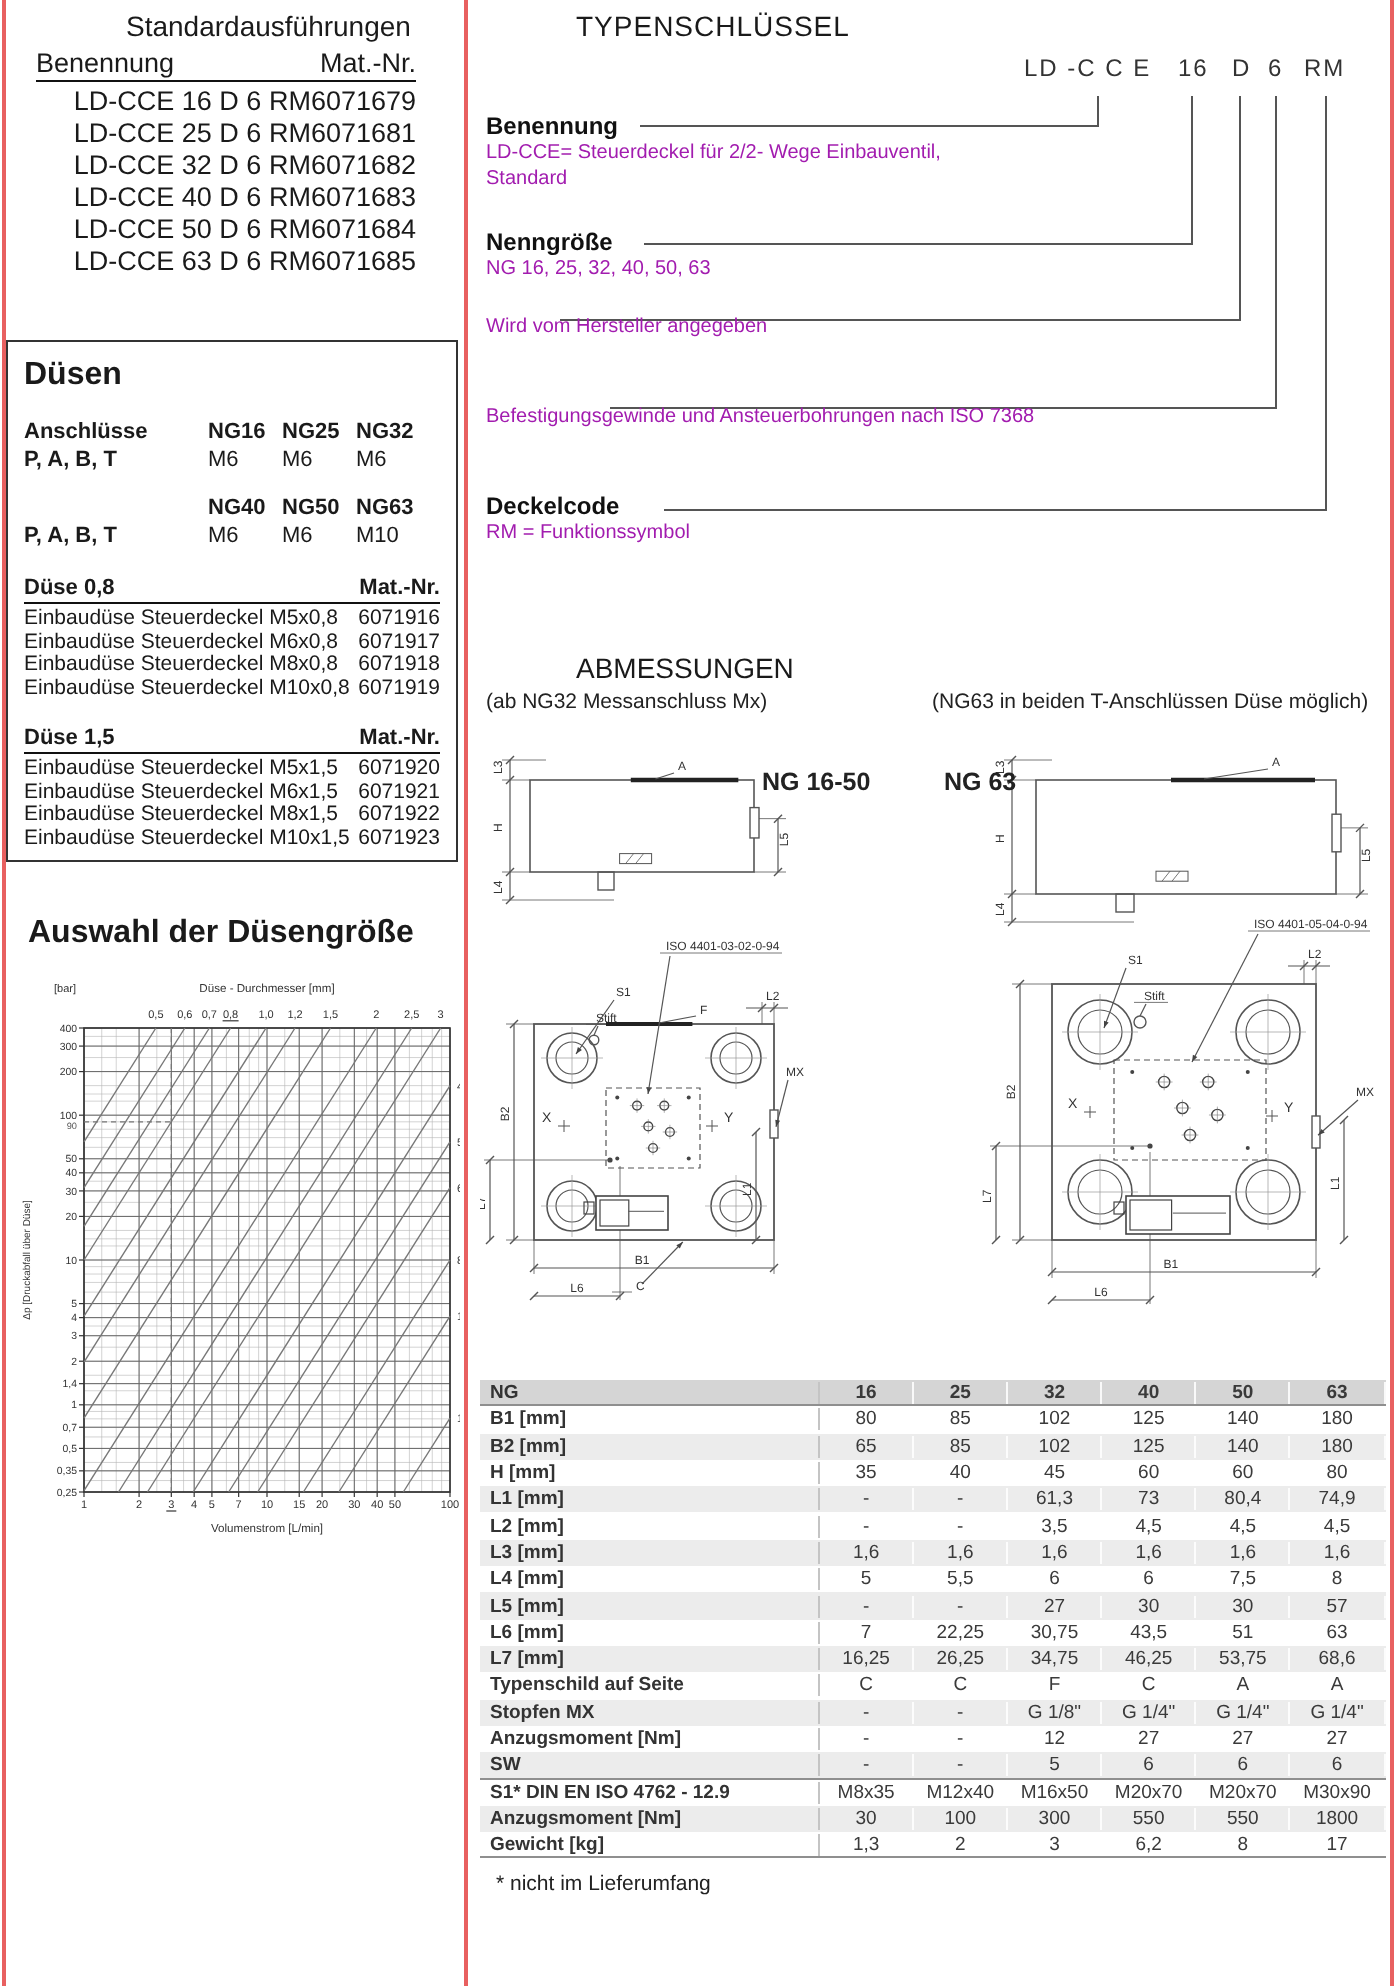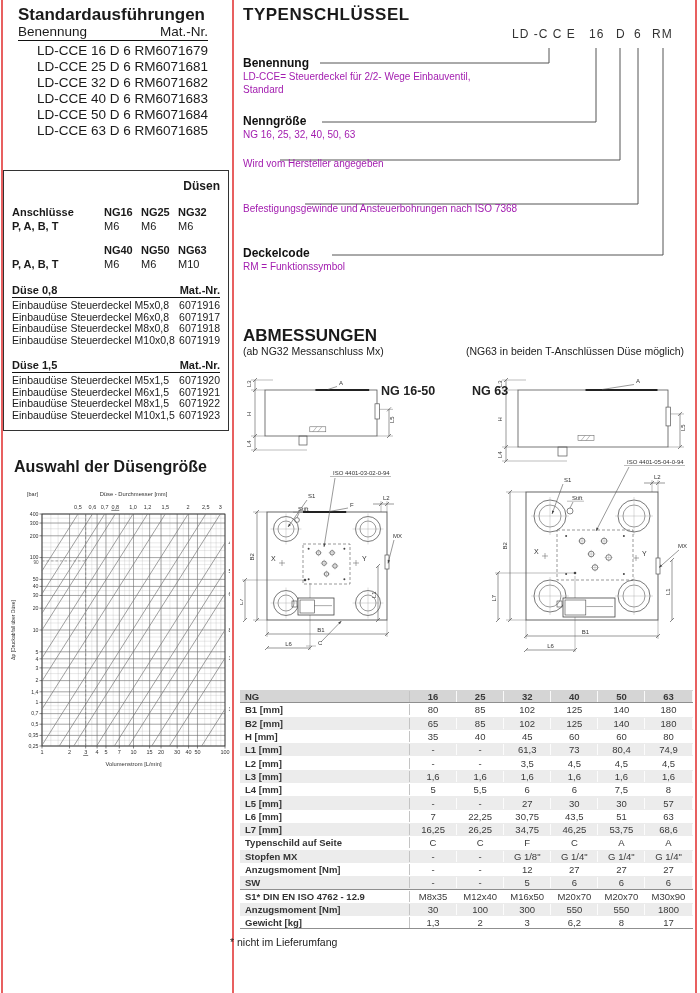--- a/index.html
+++ b/index.html
@@ -1,29 +1,29 @@
 <!DOCTYPE html>
 <html><head>
 <meta charset="utf-8">
 <style>
   html,body{margin:0;padding:0;background:#fff;}
   .page{position:relative;width:700px;height:993px;background:#fff;overflow:hidden;
         font-family:"Liberation Sans",sans-serif;color:#1a1a1a;}
   .abs{position:absolute;}
   .vrule{position:absolute;top:0;bottom:0;width:2px;background:#e86060;}
   
-  .h-big{font-size:17px;font-weight:bold;}
+  .h-big{font-size:14px;font-weight:normal;margin-left:45px;}
   .h-chart{font-size:16px;font-weight:bold;}
   #std-table{width:190px;font-size:13.5px;}
   .std-hrow{display:flex;justify-content:space-between;border-bottom:1.5px solid #111;
             padding-bottom:1px;margin-bottom:2px;}
   .std-row{display:flex;justify-content:flex-end;line-height:16px;white-space:nowrap;}
   #duesen-box{left:3px;top:170px;width:226px;height:261px;border:1px solid #333;
               padding:8px 8px 0 8px;box-sizing:border-box;font-size:11px;}
-  .db-title{font-size:12px;font-weight:bold;margin-bottom:12px;text-align:right;}
+  .db-title{font-size:16px;font-weight:bold;margin-bottom:12px;}
   .g-row{display:flex;line-height:14px;white-space:nowrap;}
   .g-col1{width:92px;font-weight:bold;}
   .g-size{display:inline-block;width:37px;}
   .g-bold{font-weight:bold;}
   .db-gap{height:10px;}
   .sec{margin-top:13px;}
   .sec-head{display:flex;justify-content:space-between;font-weight:bold;
             border-bottom:1px solid #111;padding-bottom:1px;margin-bottom:2px;}
   .sec-row{display:flex;justify-content:space-between;font-size:10.5px;line-height:11.5px;white-space:nowrap;}
   
@@ -840,19 +840,19 @@
       <div class="dt-row last">
         <span class="dt-label">Gewicht [kg]</span>
         <span class="dt-cell">1,3</span>
         <span class="dt-cell">2</span>
         <span class="dt-cell">3</span>
         <span class="dt-cell">6,2</span>
         <span class="dt-cell">8</span>
         <span class="dt-cell">17</span>
       </div>
     </div>
-  <div class="abs footnote" style="left:230px;top:936px">* nicht im Lieferumfang</div>
+  <div class="abs footnote" style="left:248px;top:936px">* nicht im Lieferumfang</div>
 <div class="code-seg" style="left: 512px;">LD -C C E</div>
     <div class="code-seg" style="left: 589px;">16</div>
     <div class="code-seg" style="left: 616px;">D</div>
     <div class="code-seg" style="left: 634px;">6</div>
     <div class="code-seg" style="left: 652px;">RM</div>
   </div>
 
 </body></html>

